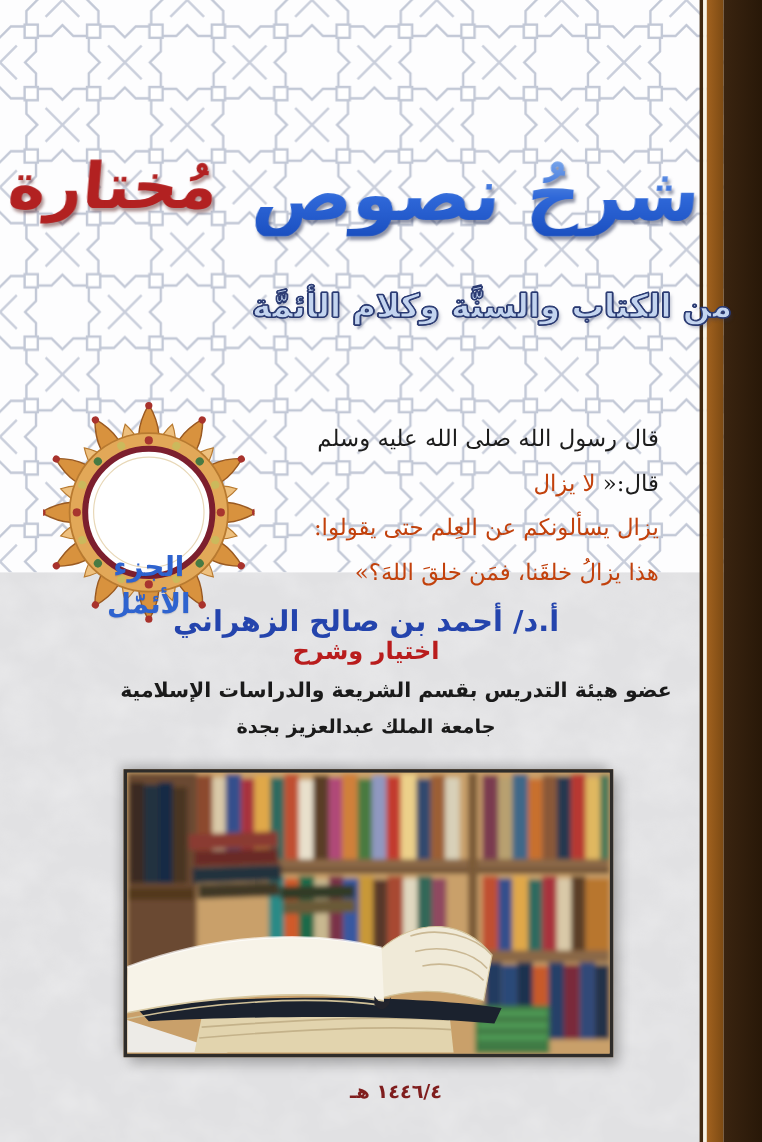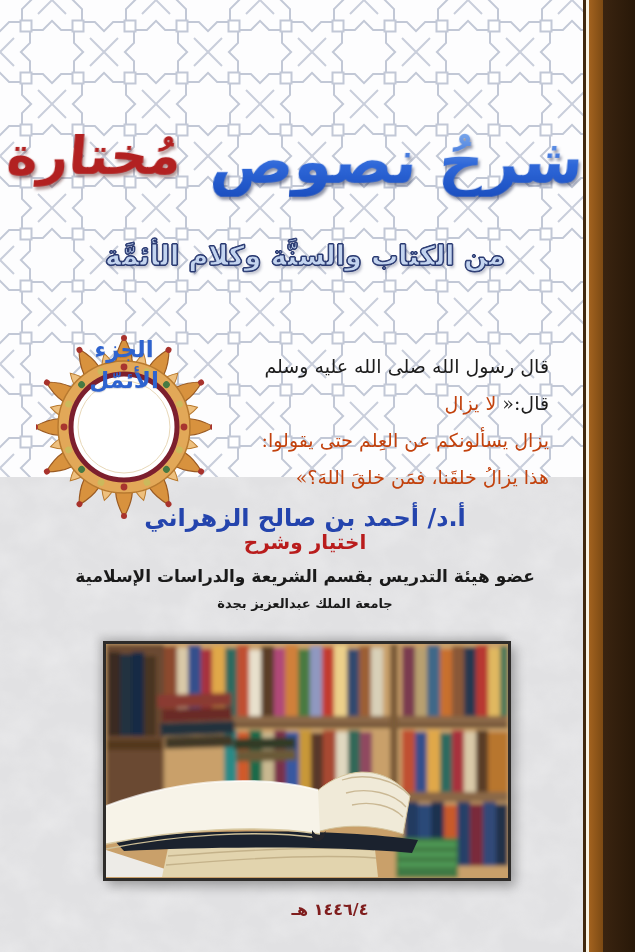--- a/index.html
+++ b/index.html
@@ -32,45 +32,45 @@
       -webkit-background-clip:text;background-clip:text;-webkit-text-fill-color:transparent;
     }
   }
   .title-red{
     font-size:53px;font-weight:bold;line-height:1.15;color:#b22121;
     transform:skewX(-5deg);margin-top:0px;
     filter:drop-shadow(2px 3px 1.5px rgba(80,20,20,.45));
     white-space:nowrap;
   }
   .subtitle{
-    position:absolute;top:240px;left:0;width:610px;text-align:center;direction:rtl;
+    position:absolute;top:240px;left:0;width:610px;text-align:right;direction:rtl;
     font-size:27px;font-weight:bold;color:#c3d4ef;letter-spacing:1px;
     -webkit-text-stroke:1px #2a3a72;
     text-shadow:1px 0 #2a3a72,-1px 0 #2a3a72,0 1px #2a3a72,0 -1px #2a3a72,2px 3px 3px rgba(40,50,90,.3);
   }
   
   .medallion{position:absolute;left:36px;top:334px;width:176px;height:186px;}
   .badge-text{
     position:absolute;left:36px;top:334px;width:176px;height:186px;
-    display:flex;flex-direction:column;justify-content:flex-start;align-items:center;
+    display:flex;flex-direction:column;justify-content:flex-end;align-items:center;
     direction:rtl;color:#2e63cf;font-weight:bold;font-size:23px;line-height:31px;
     text-shadow:0 1px 1px rgba(0,0,40,.15);
   }
   
   .hadith{
     position:absolute;top:348px;right:86px;width:320px;direction:rtl;text-align:right;
     font-size:19px;line-height:37px;color:#1c1c1c;font-family:"DejaVu Serif","DejaVu Sans",serif;
   }
   .hadith .green{color:#c2410c;}
   
   .center-text{position:absolute;left:0;width:610px;text-align:center;direction:rtl;}
   .byline{top:500px;font-size:20px;font-weight:bold;color:#b91c1c;margin-top:30px;}
   .author{top:504px;font-size:24px;font-weight:bold;color:#2444ad;}
-  .affiliation{top:566px;font-size:17px;font-weight:bold;color:#1a1a1a;}
-  .university{top:596px;font-size:13px;font-weight:bold;color:#1a1a1a;}
+  .affiliation{top:566px;font-size:17px;font-weight:bold;color:#1a1a1a;padding-left:25px;}
+  .university{top:596px;font-size:16px;font-weight:bold;color:#1a1a1a;}
   .date{top:900px;left:50px;width:560px;font-size:16px;font-weight:bold;color:#7f1d1d;}
   
   .photo{
     position:absolute;left:103px;top:641px;width:402px;height:234px;
     border:3px solid #2e2c2a;background:#c9a06a;
     box-shadow:-4px -4px 8px rgba(0,0,0,.18),5px 6px 10px rgba(0,0,0,.28);
   }
   .photo svg{display:block;}
 </style>
 </head>

